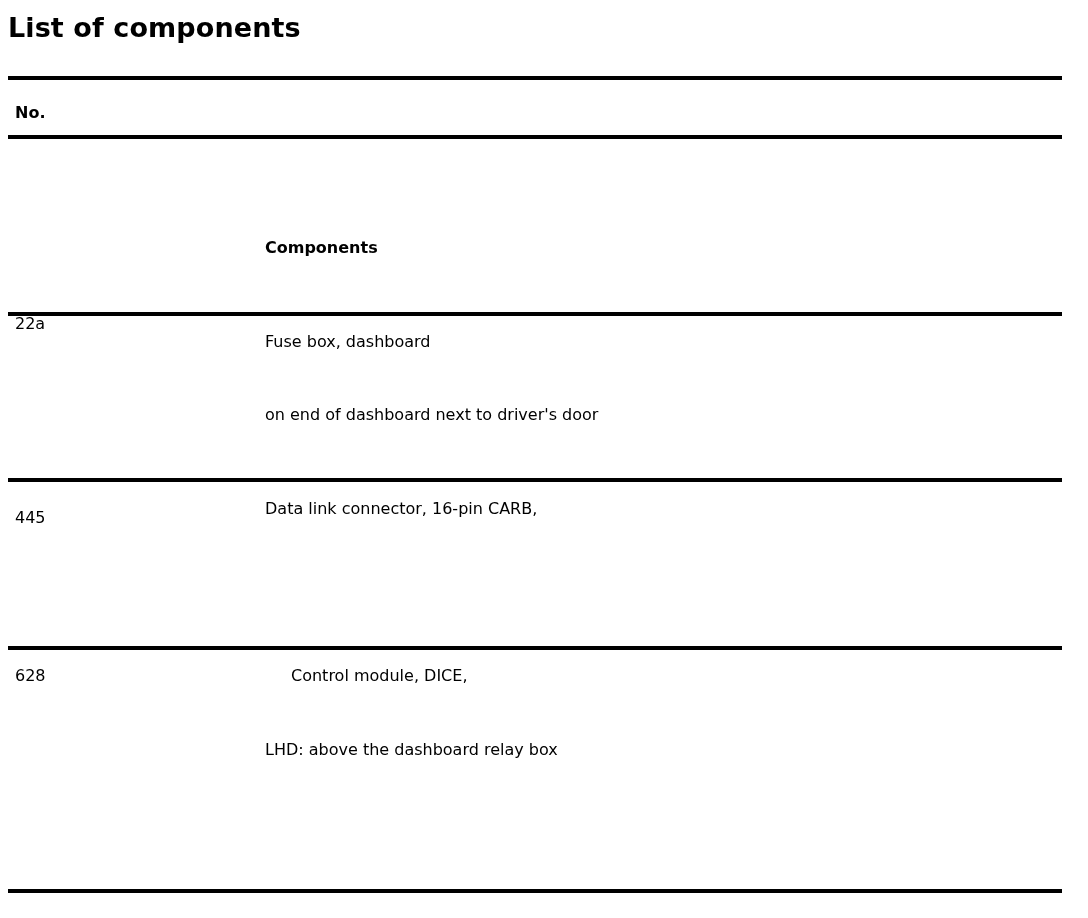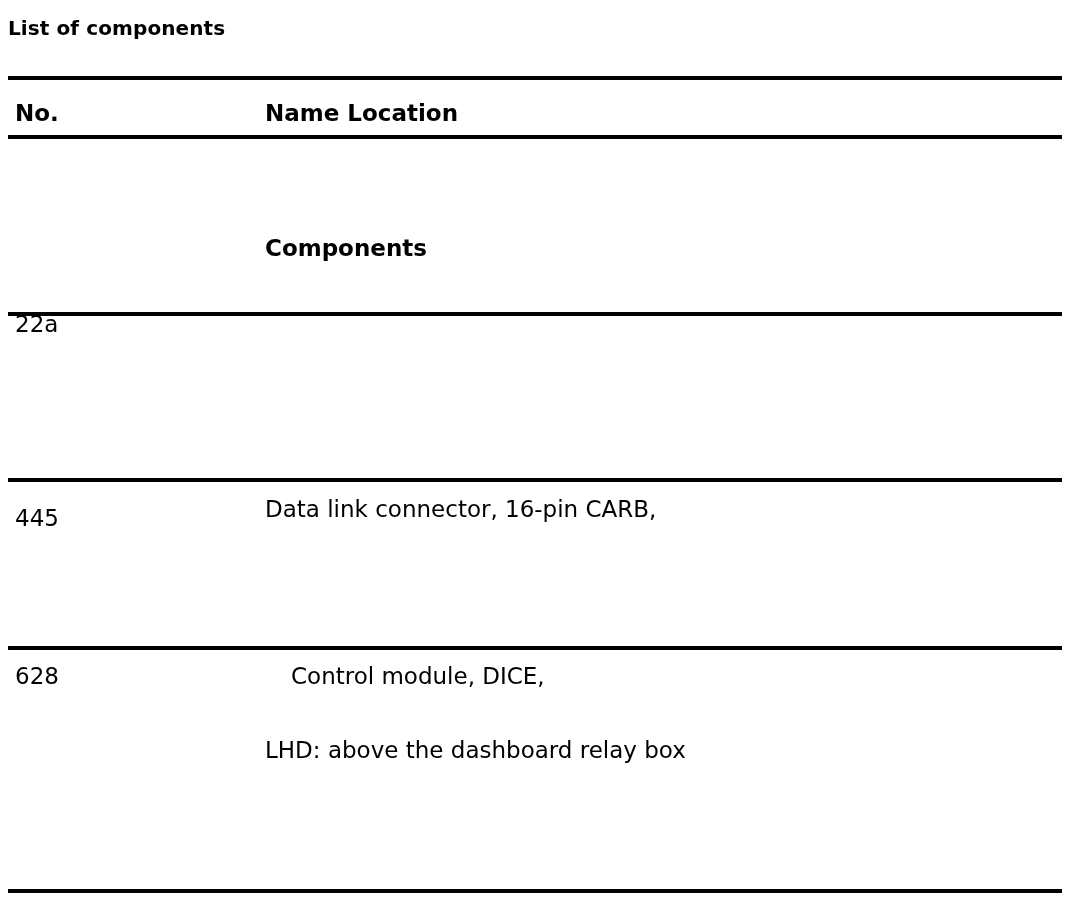--- a/index.html
+++ b/index.html
@@ -22,73 +22,74 @@
     height: 918px;
     overflow: hidden;
     background: #ffffff;
   }
 
   
   .doc-title {
     position: absolute;
     left: 8px;
     top: 13px;
-    font-size: 20px;
+    font-size: 27px;
     font-weight: bold;
     letter-spacing: 0.1px;
     line-height: 30px;
     white-space: nowrap;
   }
 
   
   .rule {
     position: absolute;
     left: 8px;
     width: 1054px;
     height: 4px;
     background: #000000;
   }
 
   
   .cell {
     position: absolute;
     white-space: nowrap;
     line-height: 32px;
-    font-size: 23px;
+    font-size: 16px;
     font-weight: normal;
   }
   .cell.bold { font-weight: bold; }
 
   .col-no   { left: 15px; }
   .col-name { left: 265px; }
 
   .lhd-prefix { font-weight: normal; }
 </style>
 </head>
 <body>
 
 <div class="page">
 
   <div class="doc-title">List of components</div>
 
   <div class="rule" style="top:76px;"></div>
 
   <div class="cell bold col-no" style="top:97px;">No.</div>
 
-  <div class="cell bold col-name" style="top:97px;">Name Location</div>
 
   <div class="rule" style="top:135px;"></div>
 
   <div class="cell bold col-name" style="top:232px;">Components</div>
 
   <div class="rule" style="top:312px;"></div>
 
   <div class="cell col-no" style="top:308px;">22a</div>
 
+  <div class="cell col-name" style="top:326px;">Fuse box, dashboard</div>
 
+  <div class="cell col-name" style="top:399px;">on end of dashboard next to driver's door</div>
 
   <div class="rule" style="top:478px;"></div>
 
   <div class="cell col-no" style="top:502px;">445</div>
 
   <div class="cell col-name" style="top:493px;">Data link connector, 16-pin CARB,</div>
 
 
   <div class="rule" style="top:646px;"></div>
 

